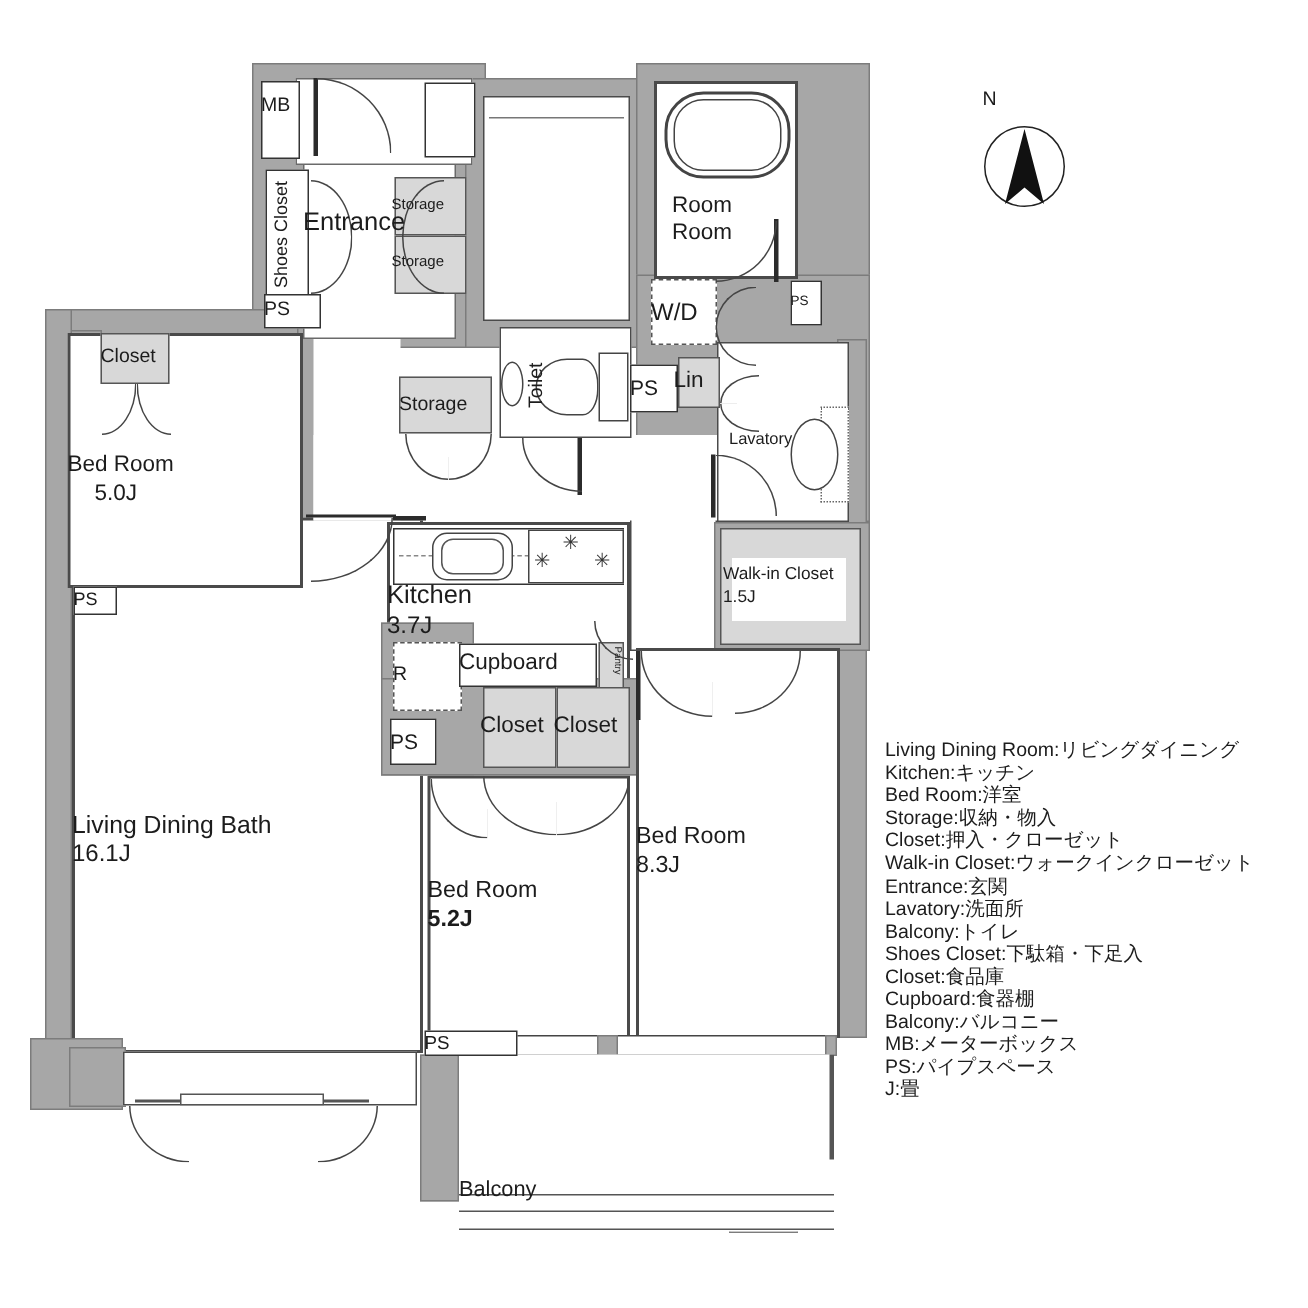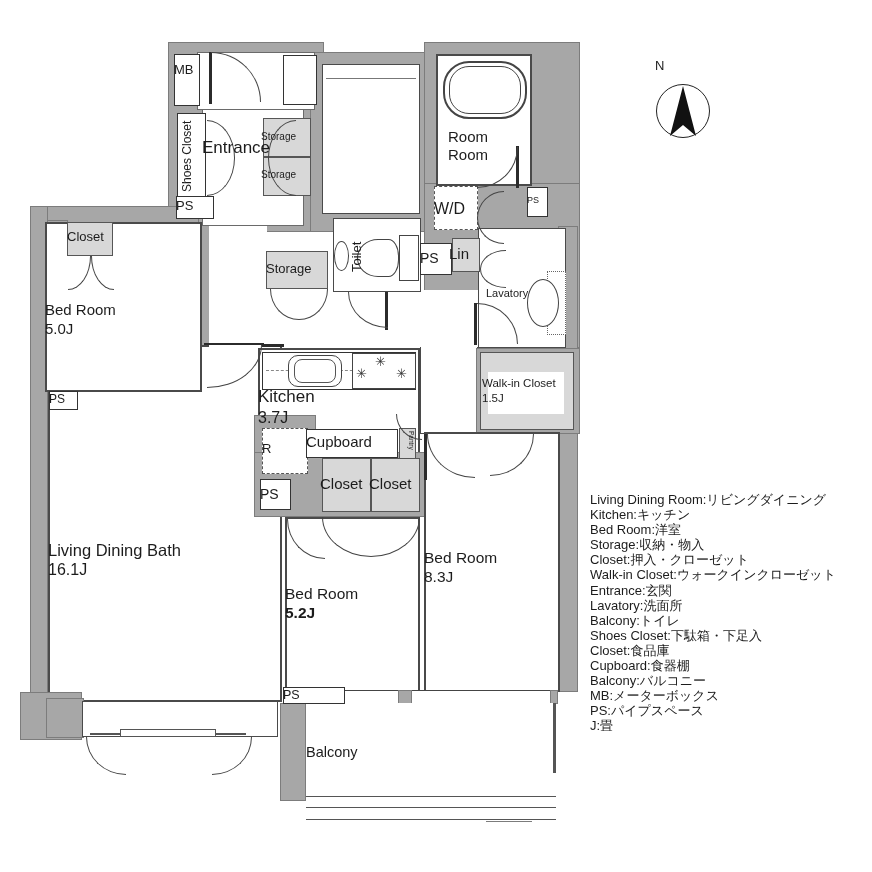--- a/index.html
+++ b/index.html
@@ -162,21 +162,21 @@
   <div class="lbl" style="left:434px;top:200px;width:44px;font-size:16px;">W/D</div>
   <div class="lbl" style="left:527px;top:195px;width:21px;font-size:9px;">PS</div>
   <div class="lbl vert" style="left:349px;top:226px;width:20px;height:62px;font-size:13px;">Toilet</div>
   <div class="lbl" style="left:266px;top:261px;width:62px;font-size:13px;">Storage</div>
   <div class="lbl" style="left:420px;top:250px;width:32px;font-size:14px;">PS</div>
   <div class="lbl" style="left:449px;top:245px;width:34px;font-size:15px;">Lin</div>
   <div class="lbl" style="left:486px;top:269px;width:76px;font-size:11px;margin-top:18px;">Lavatory</div>
   <div class="lbl" style="left:67px;top:229px;width:46px;font-size:13px;">Closet</div>
   <div class="lbl" style="left:45px;top:300px;width:157px;font-size:15px;line-height:19px;">
     <span style="display:block;">Bed Room</span>
-    <span style="display:block;">5.0J</span>
+    <span style="display:block;margin-left:18px;">5.0J</span>
   </div>
   <div class="lbl" style="left:258px;top:386px;width:162px;font-size:17px;line-height:21px;">
     <span style="display:block;">Kitchen</span>
     <span style="display:block;font-size:16px;">3.7J</span>
   </div>
   <div class="lbl" style="left:306px;top:433px;width:92px;font-size:15px;">Cupboard</div>
   <div class="lbl" style="left:262px;top:441px;width:46px;font-size:13px;">R</div>
   <div class="lbl" style="left:401px;top:431px;width:14px;height:28px;font-size:6.5px;writing-mode:vertical-rl;">Pantry</div>
   <div class="lbl" style="left:260px;top:486px;width:31px;font-size:14px;">PS</div>
   <div class="lbl" style="left:320px;top:475px;width:52px;font-size:15px;">Closet</div>
@@ -192,21 +192,21 @@
   <div class="lbl" style="left:285px;top:584px;width:135px;font-size:15.5px;line-height:19px;">
     <span style="display:block;">Bed Room</span>
     <span style="display:block;font-weight:bold;">5.2J</span>
   </div>
   <div class="lbl" style="left:424px;top:548px;width:136px;font-size:15.5px;line-height:19px;">
     <span style="display:block;">Bed Room</span>
     <span style="display:block;">8.3J</span>
   </div>
   <div class="lbl" style="left:49px;top:392px;width:29px;font-size:12px;">PS</div>
   <div class="lbl" style="left:283px;top:688px;width:62px;font-size:12.5px;">PS</div>
-  <div class="lbl" style="left:306px;top:744px;width:250px;font-size:14.5px;">Balcony</div>
+  <div class="lbl" style="left:306px;top:785px;width:250px;font-size:14.5px;">Balcony</div>
 
   <div class="lbl" style="left:655px;top:58px;width:56px;font-size:13px;">N</div>
   <div class="abs" style="left:656px;top:84px;width:54px;height:54px;border:1.5px solid #222;border-radius:50%;"></div>
   <svg style="position:absolute;left:656px;top:80px;" width="54" height="62" viewBox="0 0 54 62">
     <polygon points="27,6 40,56 27,45 14,56" fill="#111"></polygon>
   </svg>
 
   <div class="legend">
     <div>Living Dining Room:リビングダイニング</div>
     <div>Kitchen:キッチン</div>

